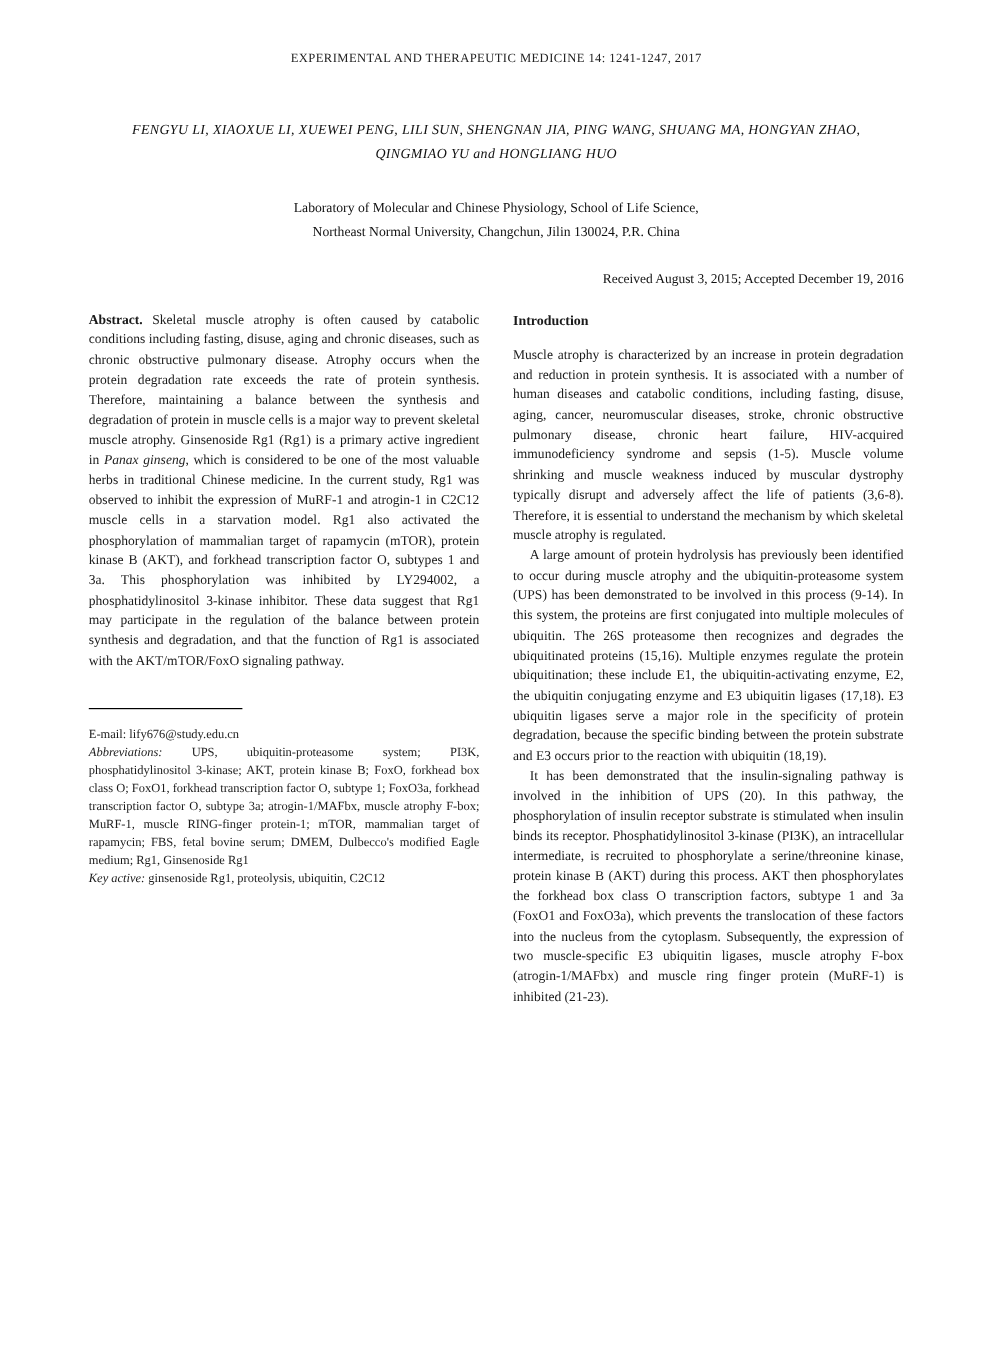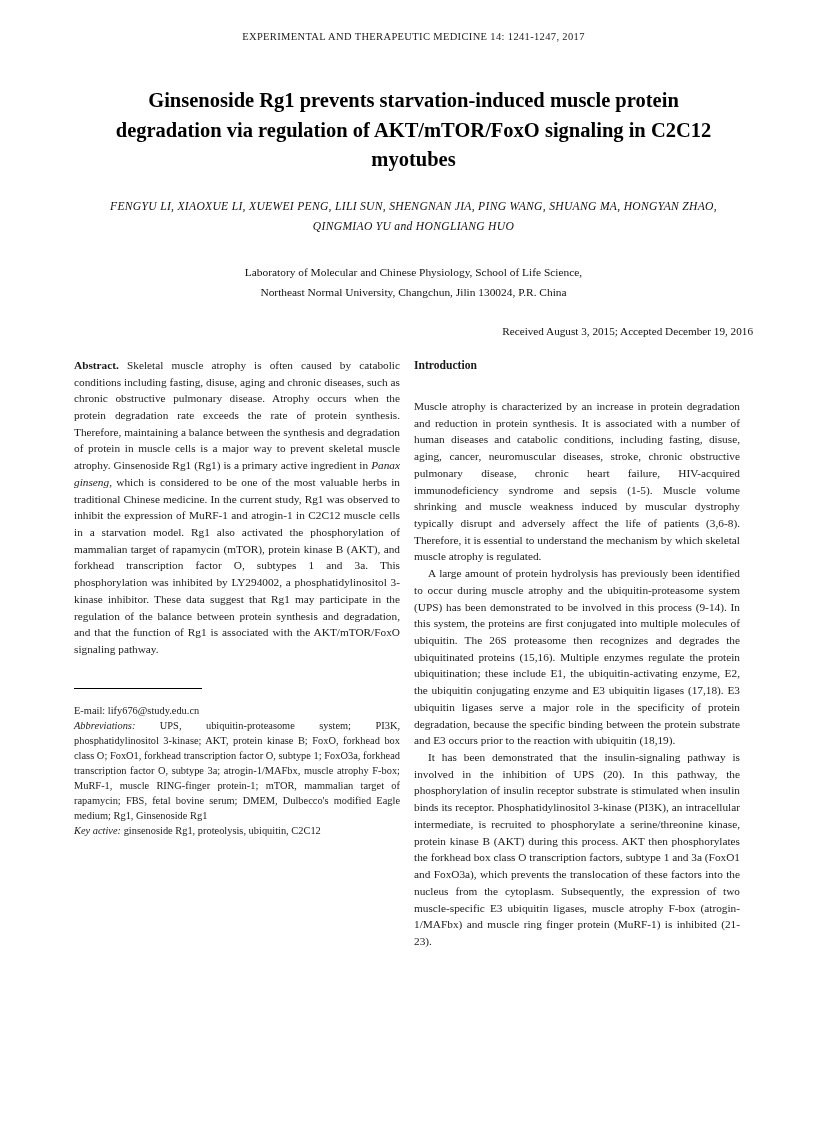--- a/index.html
+++ b/index.html
@@ -11,21 +11,21 @@
     width: 827px;
     height: 1142px;
     font-family: "Liberation Serif", serif;
     color: #1a1a1a;
   }
   .page {
     position: relative;
     width: 827px;
     height: 1142px;
     box-sizing: border-box;
-    padding: 31px 74px 30px 74px;
+    padding: 44px 74px 30px 74px;
   }
   .journal-header {
     text-align: center;
     font-size: 10.5px;
     letter-spacing: 0.35px;
     color: #222;
     margin-bottom: 44px;
   }
   .title {
     text-align: center;
@@ -58,42 +58,42 @@
     color: #111;
   }
   .doi {
     text-align: center;
     font-size: 10.6px;
     margin-bottom: 30px;
     color: #111;
   }
   .columns {
     display: flex;
-    gap: 14px;
+    gap: 28px;
     align-items: flex-start;
   }
   .col {
     width: 326px;
     text-align: justify;
     font-size: 11.3px;
     line-height: 1.48;
   }
   .col p {
     margin: 0;
   }
   .col p.indent {
     text-indent: 14px;
   }
   .abstract-head {
     font-weight: bold;
   }
   .section-head {
     font-weight: bold;
     font-size: 11.6px;
-    margin-bottom: 24px;
+    margin-bottom: 12px;
   }
   .rule {
     border: none;
     border-top: 1px solid #000;
     width: 128px;
     margin: 30px 0 14px 0;
   }
   .footnote {
     font-size: 10.4px;
     line-height: 1.45;
@@ -108,21 +108,20 @@
     margin-top: 14px;
   }
 </style>
 </head>
 <body>
 
 <div class="page">
 
   <div class="journal-header">EXPERIMENTAL AND THERAPEUTIC MEDICINE  14:  1241-1247,  2017</div>
 
-  <h1 class="title">Ginsenoside Rg1 prevents starvation-induced muscle protein degradation via regulation of AKT/mTOR/FoxO signaling in C2C12 myotubes</h1>
 
   <div class="authors">FENGYU LI,  XIAOXUE LI,  XUEWEI PENG,  LILI SUN,  SHENGNAN JIA,  PING WANG,  SHUANG MA,  HONGYAN ZHAO,  QINGMIAO YU  and  HONGLIANG HUO</div>
 
   <div class="affiliation">
     <div>Laboratory of Molecular and Chinese Physiology, School of Life Science,</div>
     <div>Northeast Normal University, Changchun, Jilin 130024, P.R. China</div>
   </div>
 
   <div class="received">Received August 3, 2015;  Accepted December 19, 2016</div>
 

